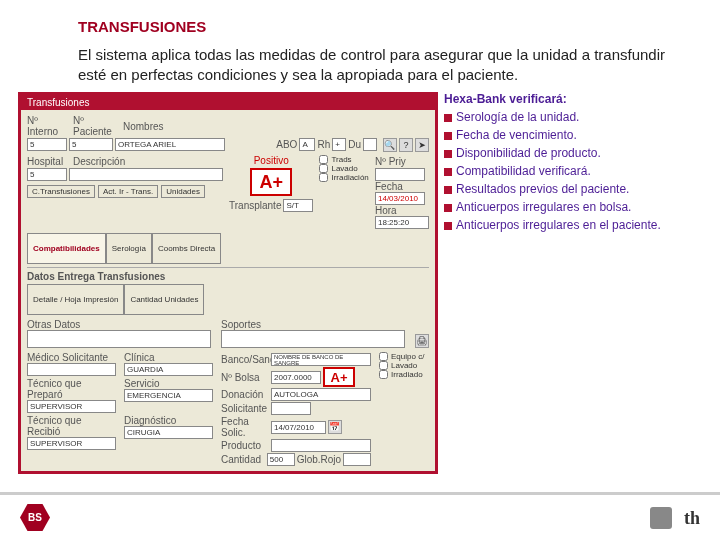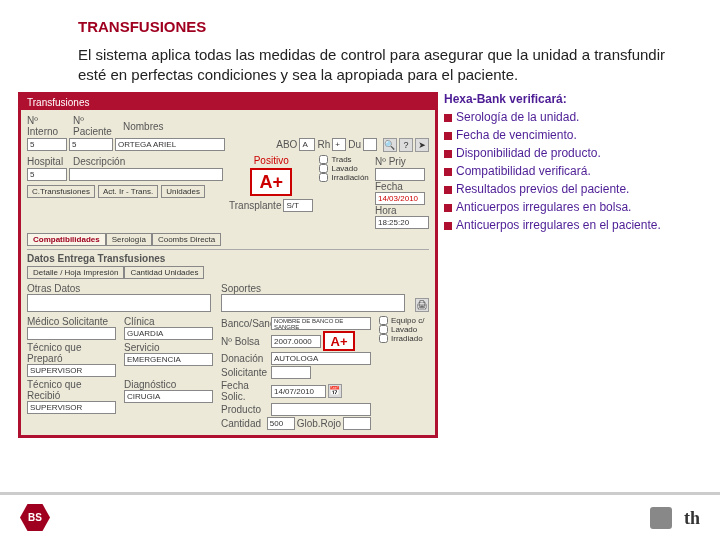--- a/index.html
+++ b/index.html
@@ -11,21 +11,21 @@
 .app{border:3px solid #b01030;background:#ece9d8;width:420px;font-size:9px;color:#333}
 .app-title{background:#b01030;color:#fff;padding:2px 6px;font-size:10px}
 .panel{padding:4px 6px}
 .fld{display:flex;align-items:center;gap:2px;margin:1px 0}
 .lbl{font-size:10px;color:#555}
 .inp{background:#fff;border:1px solid #888;height:13px;padding:0 2px;font-size:8px;color:#333;display:flex;align-items:center}
 .btn{background:#ece9d8;border:1px solid #888;padding:1px 4px;font-size:8px;display:inline-flex;align-items:center}
 .blood{background:#fff;border:2px solid #c00;color:#c00;font-weight:bold;font-size:18px;width:42px;height:28px;display:flex;align-items:center;justify-content:center}
 .blood2{background:#fff;border:2px solid #c00;color:#c00;font-weight:bold;font-size:13px;width:32px;height:20px;display:flex;align-items:center;justify-content:center}
 .tabs{display:flex;gap:0;margin-top:4px}
-.tab{border:1px solid #888;padding:1px 5px;font-size:8px;background:#ece9d8}
+.tab{border:1px solid #888;padding:10px 5px;font-size:8px;background:#ece9d8}
 .tab.active{color:#a00020;font-weight:bold;background:#f8f5e8}
 .section{border-top:1px solid #aaa;margin-top:3px;padding-top:3px}
 .side{flex:1;font-size:12px;color:#4c1d95}
 .side .bold{font-weight:bold;margin-bottom:4px}
 .side .item{margin:4px 0;display:flex;gap:4px;align-items:flex-start}
 .bul{width:8px;height:8px;background:#b01030;display:inline-block;margin-top:4px;flex-shrink:0}
 .footer{position:absolute;bottom:0;left:0;right:0;height:48px;border-top:3px solid #ccc;display:flex;justify-content:space-between;align-items:center;padding:0 20px}
 .hex{width:30px;height:30px;background:#a00020;clip-path:polygon(25% 5%,75% 5%,100% 50%,75% 95%,25% 95%,0 50%);display:flex;align-items:center;justify-content:center;color:#fff;font-size:10px;font-weight:bold}
 .logo-r{display:flex;align-items:flex-end;gap:12px}
 .sq{width:22px;height:22px;background:#888;border-radius:3px}

